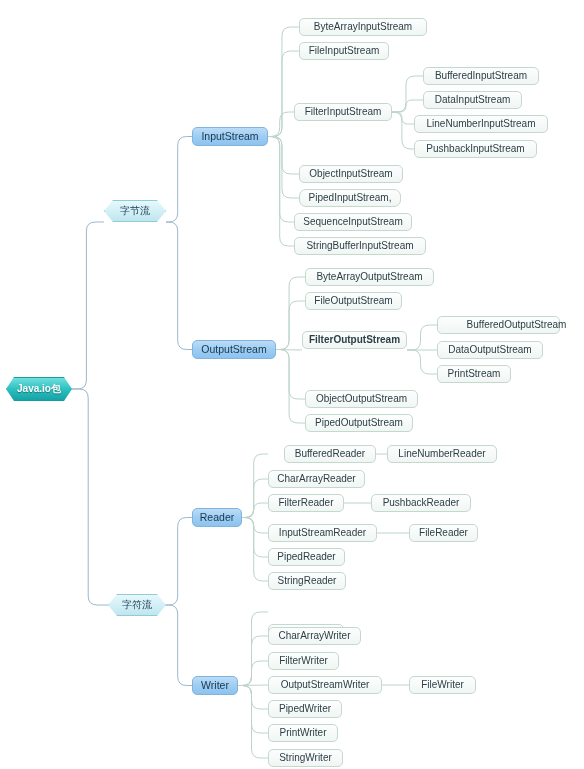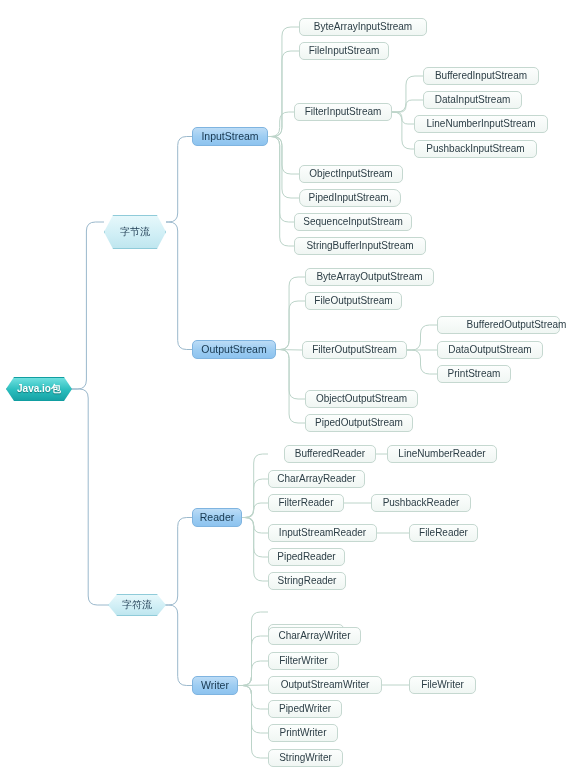--- a/index.html
+++ b/index.html
@@ -123,21 +123,21 @@
       <path d="M 238 685.5 L 268 685" fill="none" stroke="#bcd4c9" stroke-width="1"></path>
       <path d="M 382 685 L 409 685" fill="none" stroke="#bcd4c9" stroke-width="1"></path>
       <path d="M 238 685.5 L 242.5 685.5 Q 251.5 685.5 251.5 694.5 L 251.5 700 Q 251.5 709 260.5 709 L 268 709" fill="none" stroke="#bcd4c9" stroke-width="1"></path>
       <path d="M 238 685.5 L 242.5 685.5 Q 251.5 685.5 251.5 694.5 L 251.5 724 Q 251.5 733 260.5 733 L 268 733" fill="none" stroke="#bcd4c9" stroke-width="1"></path>
       <path d="M 238 685.5 L 242.5 685.5 Q 251.5 685.5 251.5 694.5 L 251.5 749 Q 251.5 758 260.5 758 L 268 758" fill="none" stroke="#bcd4c9" stroke-width="1"></path>
     </svg>
   <div id="nodes">
       <div class="node root" style="left: 6px; top: 377px; width: 66px; height: 24px;">
         <span>Java.io包</span>
       </div>
-      <div class="node lvl1" style="left: 104px; top: 215px; width: 62px; height: 34px;">
+      <div class="node lvl1" style="left: 104px; top: 200px; width: 62px; height: 22px;">
         <span>字节流</span>
       </div>
       <div class="node lvl2" style="left: 192px; top: 127px; width: 76px; height: 19px;">
         <span>InputStream</span>
       </div>
       <div class="node leaf" style="left: 299px; top: 18px; width: 128px; height: 18px;">
         <span>ByteArrayInputStream</span>
       </div>
       <div class="node leaf" style="left: 299px; top: 42px; width: 90px; height: 18px;">
         <span>FileInputStream</span>
@@ -171,21 +171,21 @@
       </div>
       <div class="node lvl2" style="left: 192px; top: 340px; width: 84px; height: 19px;">
         <span>OutputStream</span>
       </div>
       <div class="node leaf" style="left: 305px; top: 268px; width: 129px; height: 18px;">
         <span>ByteArrayOutputStream</span>
       </div>
       <div class="node leaf" style="left: 305px; top: 292px; width: 97px; height: 18px;">
         <span>FileOutputStream</span>
       </div>
-      <div class="node leaf" style="left: 302px; top: 341px; width: 105px; height: 18px;">
+      <div class="node leaf" style="left: 302px; top: 331px; width: 105px; height: 18px; font-weight: bold;">
         <span>FilterOutputStream</span>
       </div>
       <div class="node leaf" style="left: 437px; top: 316px; width: 123px; height: 18px; padding-left: 43px;">
         <span>BufferedOutputStream</span>
       </div>
       <div class="node leaf" style="left: 437px; top: 341px; width: 106px; height: 18px;">
         <span>DataOutputStream</span>
       </div>
       <div class="node leaf" style="left: 437px; top: 365px; width: 74px; height: 18px;">
         <span>PrintStream</span>

